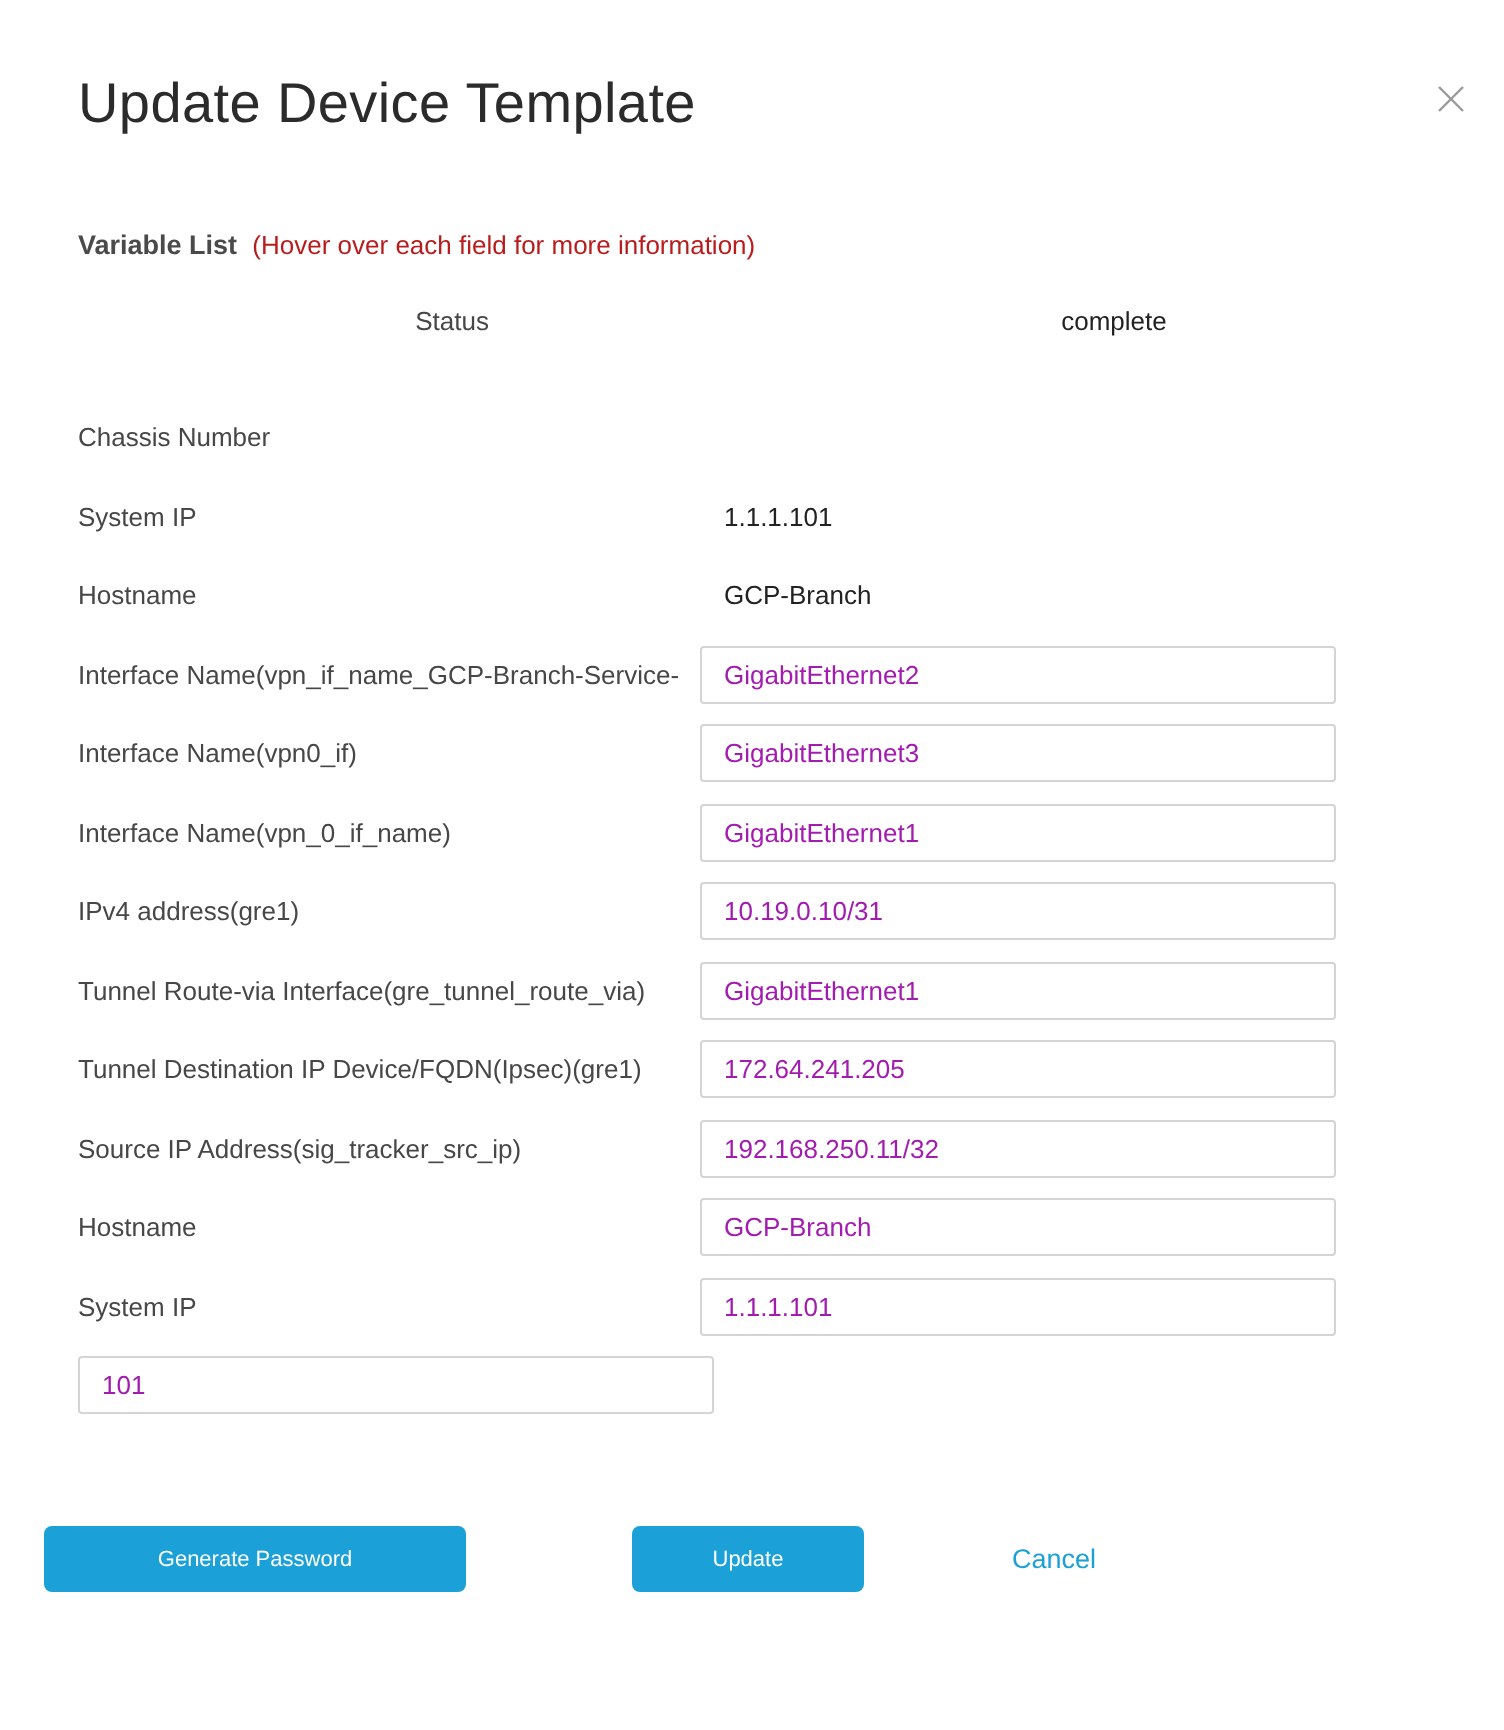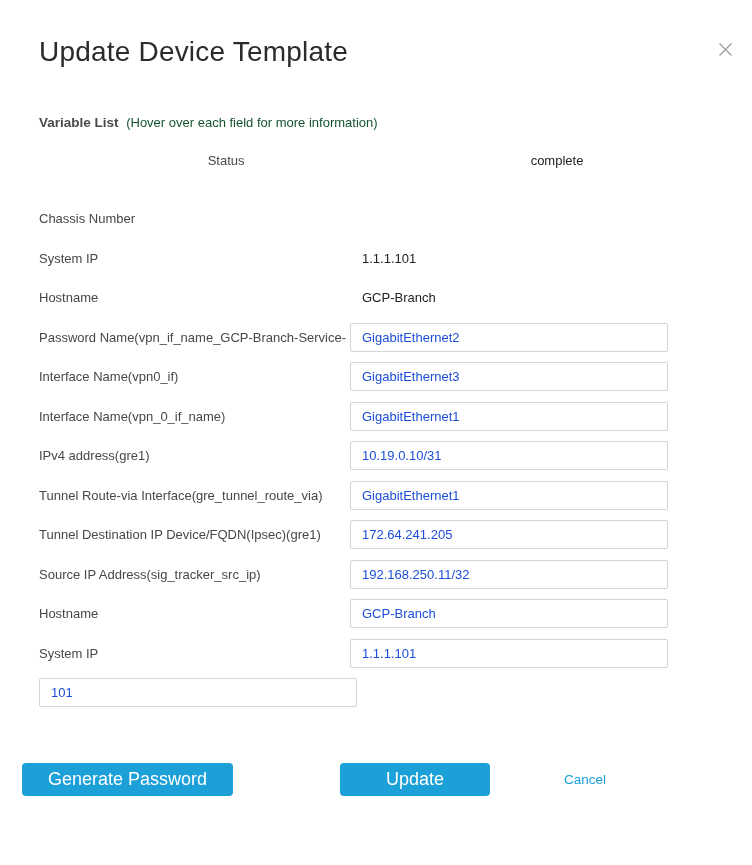--- a/index.html
+++ b/index.html
@@ -31,21 +31,21 @@
   .section-head {
     margin: 47px 0 0 39px;
     font-size: 13px;
   }
   .section-head .head-bold {
     font-weight: bold;
     color: #4a4a4a;
     font-size: 13.5px;
   }
   .section-head .head-hint {
-    color: #14532d;
+    color: #b91c1c;
     margin-left: 4px;
   }
   .rows {
     margin: 16px 0 0 39px;
   }
   .row {
     display: flex;
     align-items: center;
     height: 29px;
     margin-bottom: 10.5px;
@@ -65,45 +65,45 @@
     padding-left: 12px;
   }
   .row-input {
     width: 318px;
     height: 29px;
     border: 1px solid #d4d4d4;
     border-radius: 2px;
     background: #ffffff;
     font-family: "Liberation Sans", sans-serif;
     font-size: 13px;
-    color: #1d4ed8;
+    color: #a21caf;
     padding: 0 11px;
     outline: none;
   }
   .footer {
     display: flex;
     align-items: center;
     margin-top: 56px;
   }
   .btn {
     border: none;
     border-radius: 4px;
     color: #ffffff;
     font-family: "Liberation Sans", sans-serif;
-    font-size: 18px;
+    font-size: 11px;
     height: 33px;
     cursor: pointer;
   }
   .btn-generate {
     margin-left: 22px;
     width: 211px;
   }
   .btn-update {
-    margin-left: 107px;
-    width: 150px;
+    margin-left: 83px;
+    width: 116px;
   }
   .cancel-link {
     margin-left: 74px;
     font-size: 13.5px;
     cursor: pointer;
     text-decoration: none;
   }
 </style>
 </head>
 <body>
@@ -135,21 +135,21 @@
       </div>
       <div class="row">
         <div class="row-label">System IP</div>
         <div class="row-static">1.1.1.101</div>
       </div>
       <div class="row">
         <div class="row-label">Hostname</div>
         <div class="row-static">GCP-Branch</div>
       </div>
       <div class="row">
-        <div class="row-label">Password Name(vpn_if_name_GCP-Branch-Service-</div>
+        <div class="row-label">Interface Name(vpn_if_name_GCP-Branch-Service-</div>
         <input type="text" class="row-input" value="GigabitEthernet2" style="">
       </div>
       <div class="row">
         <div class="row-label">Interface Name(vpn0_if)</div>
         <input type="text" class="row-input" value="GigabitEthernet3" style="">
       </div>
       <div class="row">
         <div class="row-label">Interface Name(vpn_0_if_name)</div>
         <input type="text" class="row-input" value="GigabitEthernet1" style="">
       </div>

